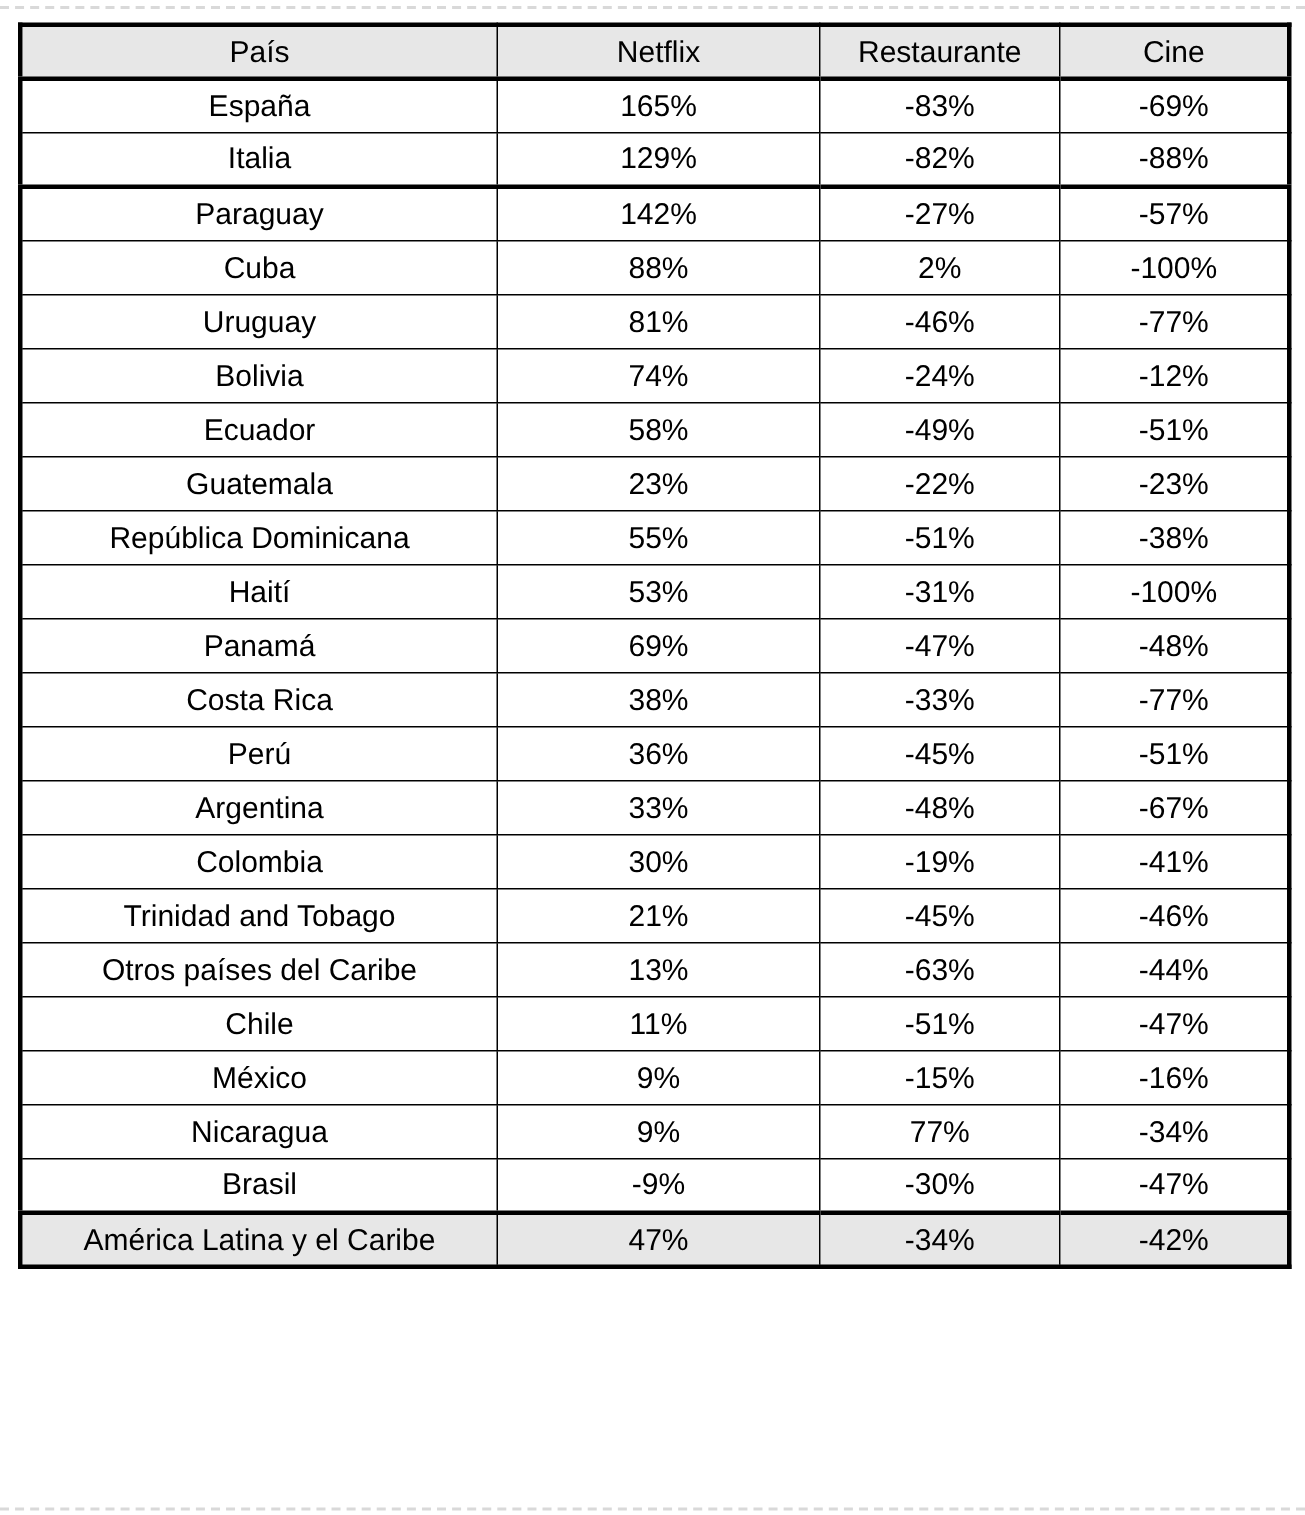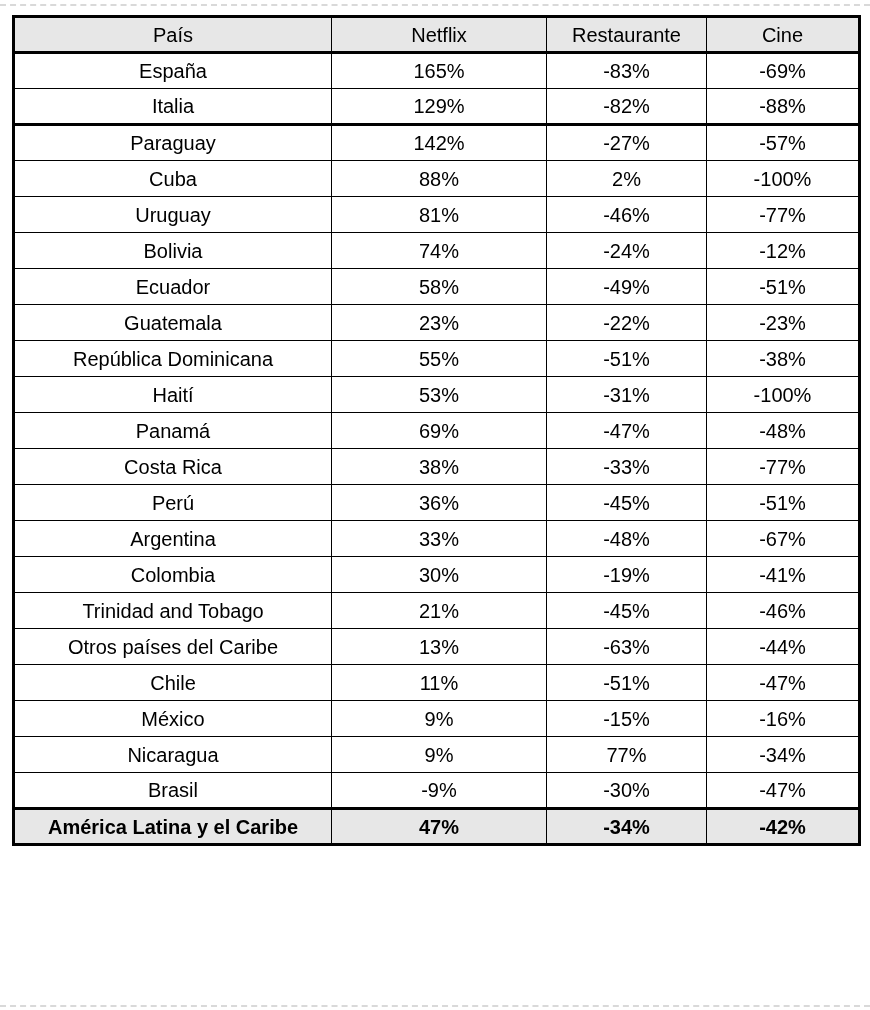--- a/index.html
+++ b/index.html
@@ -47,21 +47,21 @@
   .data-table thead th {
     background: var(--header-bg, #e7e7e7);
     font-weight: normal;
     border-bottom: 3px solid var(--border-color, #000000);
   }
   .data-table tbody tr.group-end td {
     border-bottom: 3px solid var(--border-color, #000000);
   }
   .data-table tfoot td {
     background: var(--total-bg, #e7e7e7);
-    font-weight: bold;
+    font-weight: normal;
     border-top: 3px solid var(--border-color, #000000);
   }
 </style>
 </head>
 <body>
 
 <div class="dashed-line top"></div>
 
 <table class="data-table">
   <colgroup>

